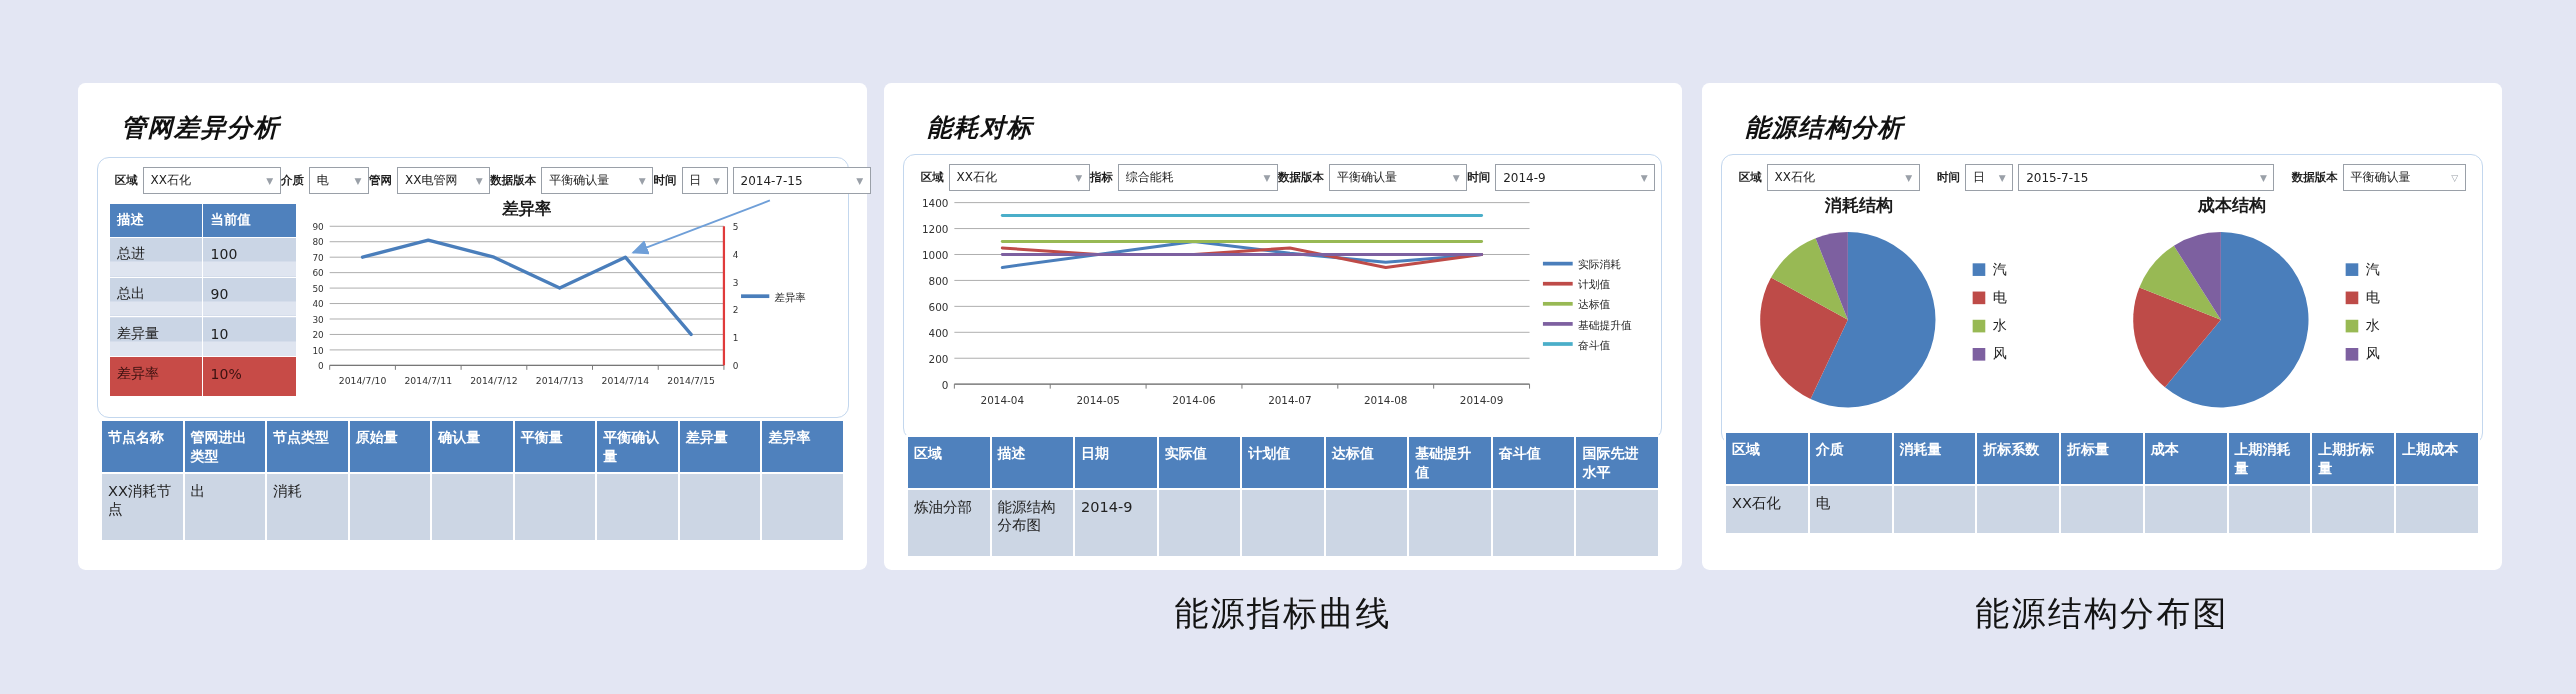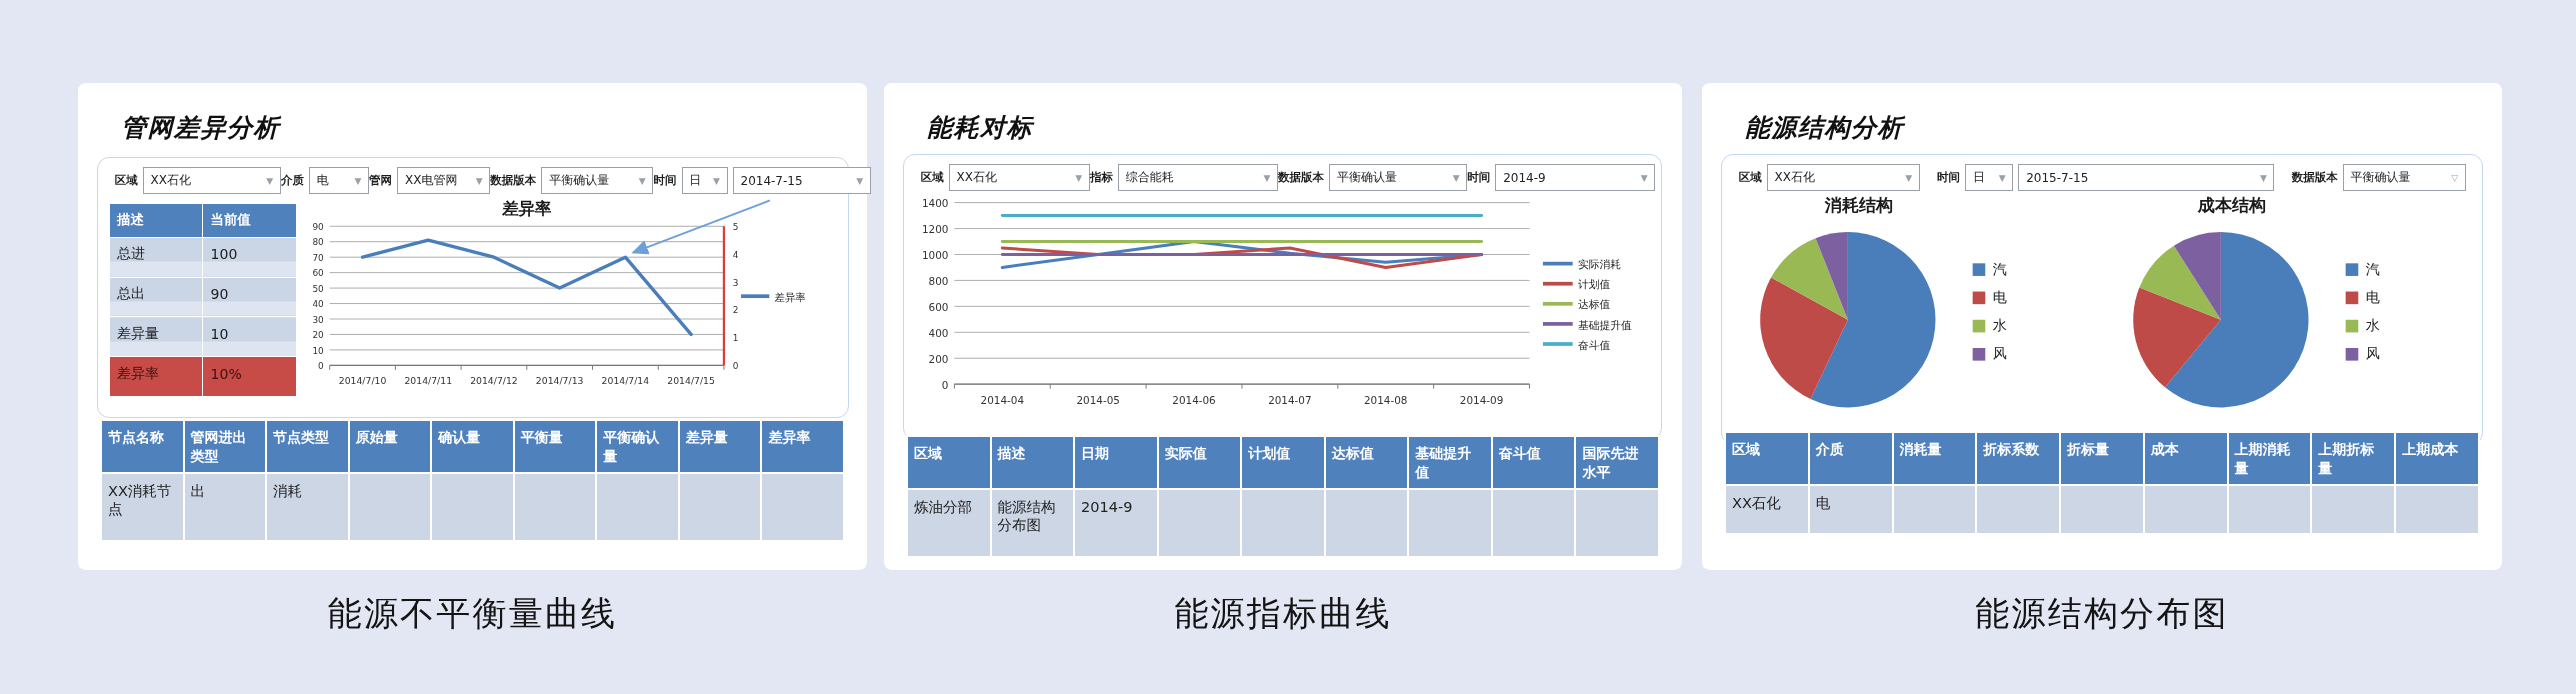--- a/index.html
+++ b/index.html
@@ -424,17 +424,16 @@
               <td></td>
               <td></td>
               <td></td>
               <td></td>
             </tr>
           </tbody>
         </table>
       </div>
   </div>
 
-  <div class="caption" id="cap1">能源不平衡量曲线</div>
   <div class="caption" id="cap3">能源结构分布图</div>
   <div class="caption" id="cap2">能源指标曲线</div>
 </div>
 
 
 </body></html>

